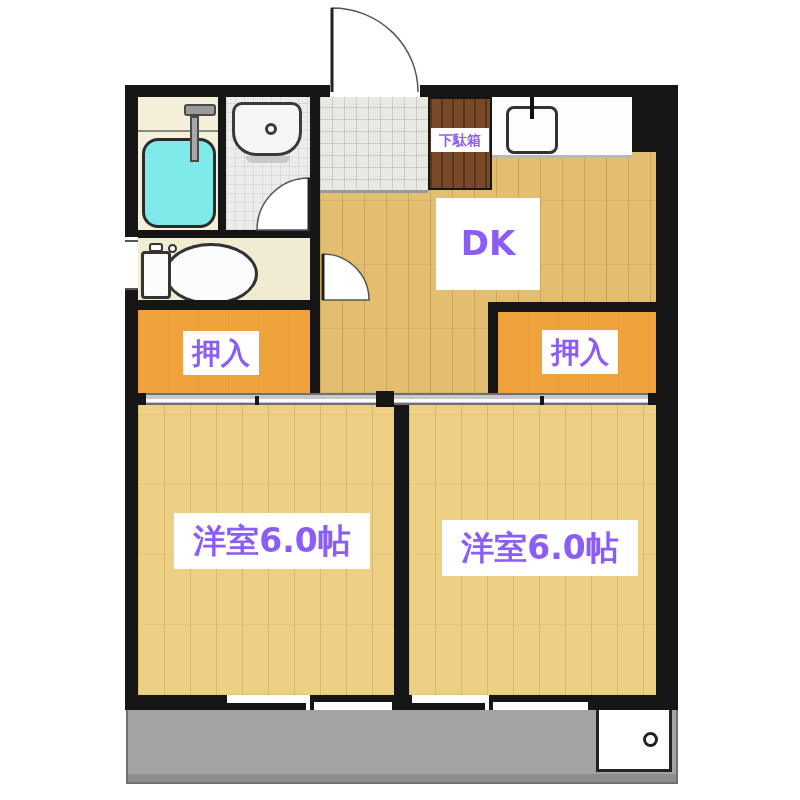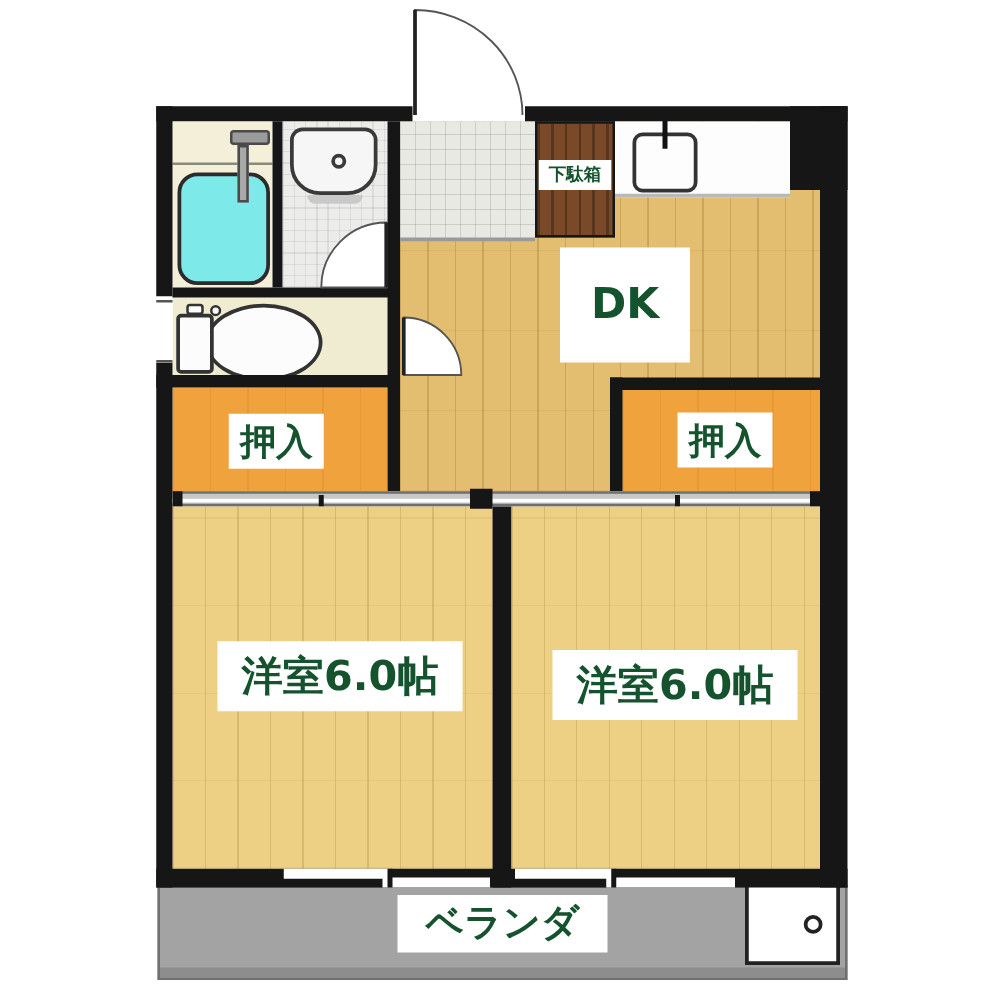--- a/index.html
+++ b/index.html
@@ -20,21 +20,21 @@
     background-image:repeating-linear-gradient(0deg,rgba(0,0,0,.07) 0 1px,transparent 1px 9px),
                      repeating-linear-gradient(90deg,rgba(0,0,0,.07) 0 1px,transparent 1px 9px);}
   .cream{position:absolute;background:#f4efd8;}
   .cream2{position:absolute;background:#efecd2;}
   .closet{position:absolute;background-color:#f0a23c;
     background-image:repeating-linear-gradient(90deg,rgba(160,90,10,.12) 0 1px,transparent 1px 30px);}
   .cabinet{position:absolute;background-color:#7a4a28;border:2px solid #161616;box-sizing:border-box;
     background-image:repeating-linear-gradient(90deg,rgba(0,0,0,.28) 0 2px,transparent 2px 11px);}
   .counter{position:absolute;background:#fdfdfd;border-bottom:3px solid #b9b9b9;box-sizing:border-box;}
   .veranda{position:absolute;background:#a3a3a3;border:2px solid #707070;box-sizing:border-box;}
-  .plabel{position:absolute;background:#ffffff;color:#14532d;display:flex;flex-direction:column;
+  .plabel{position:absolute;background:#ffffff;color:#8b5cf6;display:flex;flex-direction:column;
           align-items:center;justify-content:center;text-align:center;line-height:1.05;
           font-weight:bold;}
   .white{position:absolute;background:#ffffff;}
   .fixture{position:absolute;box-sizing:border-box;}
 </style>
 </head>
 <body>
 
 <div id="plan">
 
@@ -115,23 +115,22 @@
   </svg>
   <svg class="abs" style="left:252px;top:174px;" width="60" height="58" viewBox="0 0 60 58">
     <path d="M57,56 L5,56 A52,52 0 0 1 57,4 Z" fill="#ffffff" stroke="#555" stroke-width="1.5"></path>
     <line x1="57" y1="56" x2="57" y2="4" stroke="#222" stroke-width="3"></line>
   </svg>
   <svg class="abs" style="left:321px;top:252px;" width="50" height="50" viewBox="0 0 50 50">
     <path d="M2,48 L2,2 A46,46 0 0 1 48,48 Z" fill="#ffffff" stroke="#555" stroke-width="1.5"></path>
     <line x1="2" y1="48" x2="2" y2="2" stroke="#222" stroke-width="3"></line>
   </svg>
 
-  <div class="plabel" style="left:448px;top:198px;width:104px;height:92px;font-size:34px;">
+  <div class="plabel" style="left:436px;top:198px;width:104px;height:92px;font-size:34px;">
     <span>DK</span>
   </div>
   <div class="plabel" style="left:174px;top:513px;width:196px;height:56px;font-size:33px;">洋室6.0帖</div>
   <div class="plabel" style="left:442px;top:520px;width:196px;height:56px;font-size:33px;">洋室6.0帖</div>
   <div class="plabel" style="left:183px;top:331px;width:76px;height:44px;font-size:29px;">押入</div>
   <div class="plabel" style="left:542px;top:330px;width:76px;height:44px;font-size:29px;">押入</div>
   <div class="plabel" style="left:431px;top:128px;width:58px;height:24px;font-size:14px;">下駄箱</div>
-  <div class="plabel" style="left:318px;top:716px;width:168px;height:46px;font-size:30px;">ベランダ</div>
 
 </div>
 
 </body></html>

